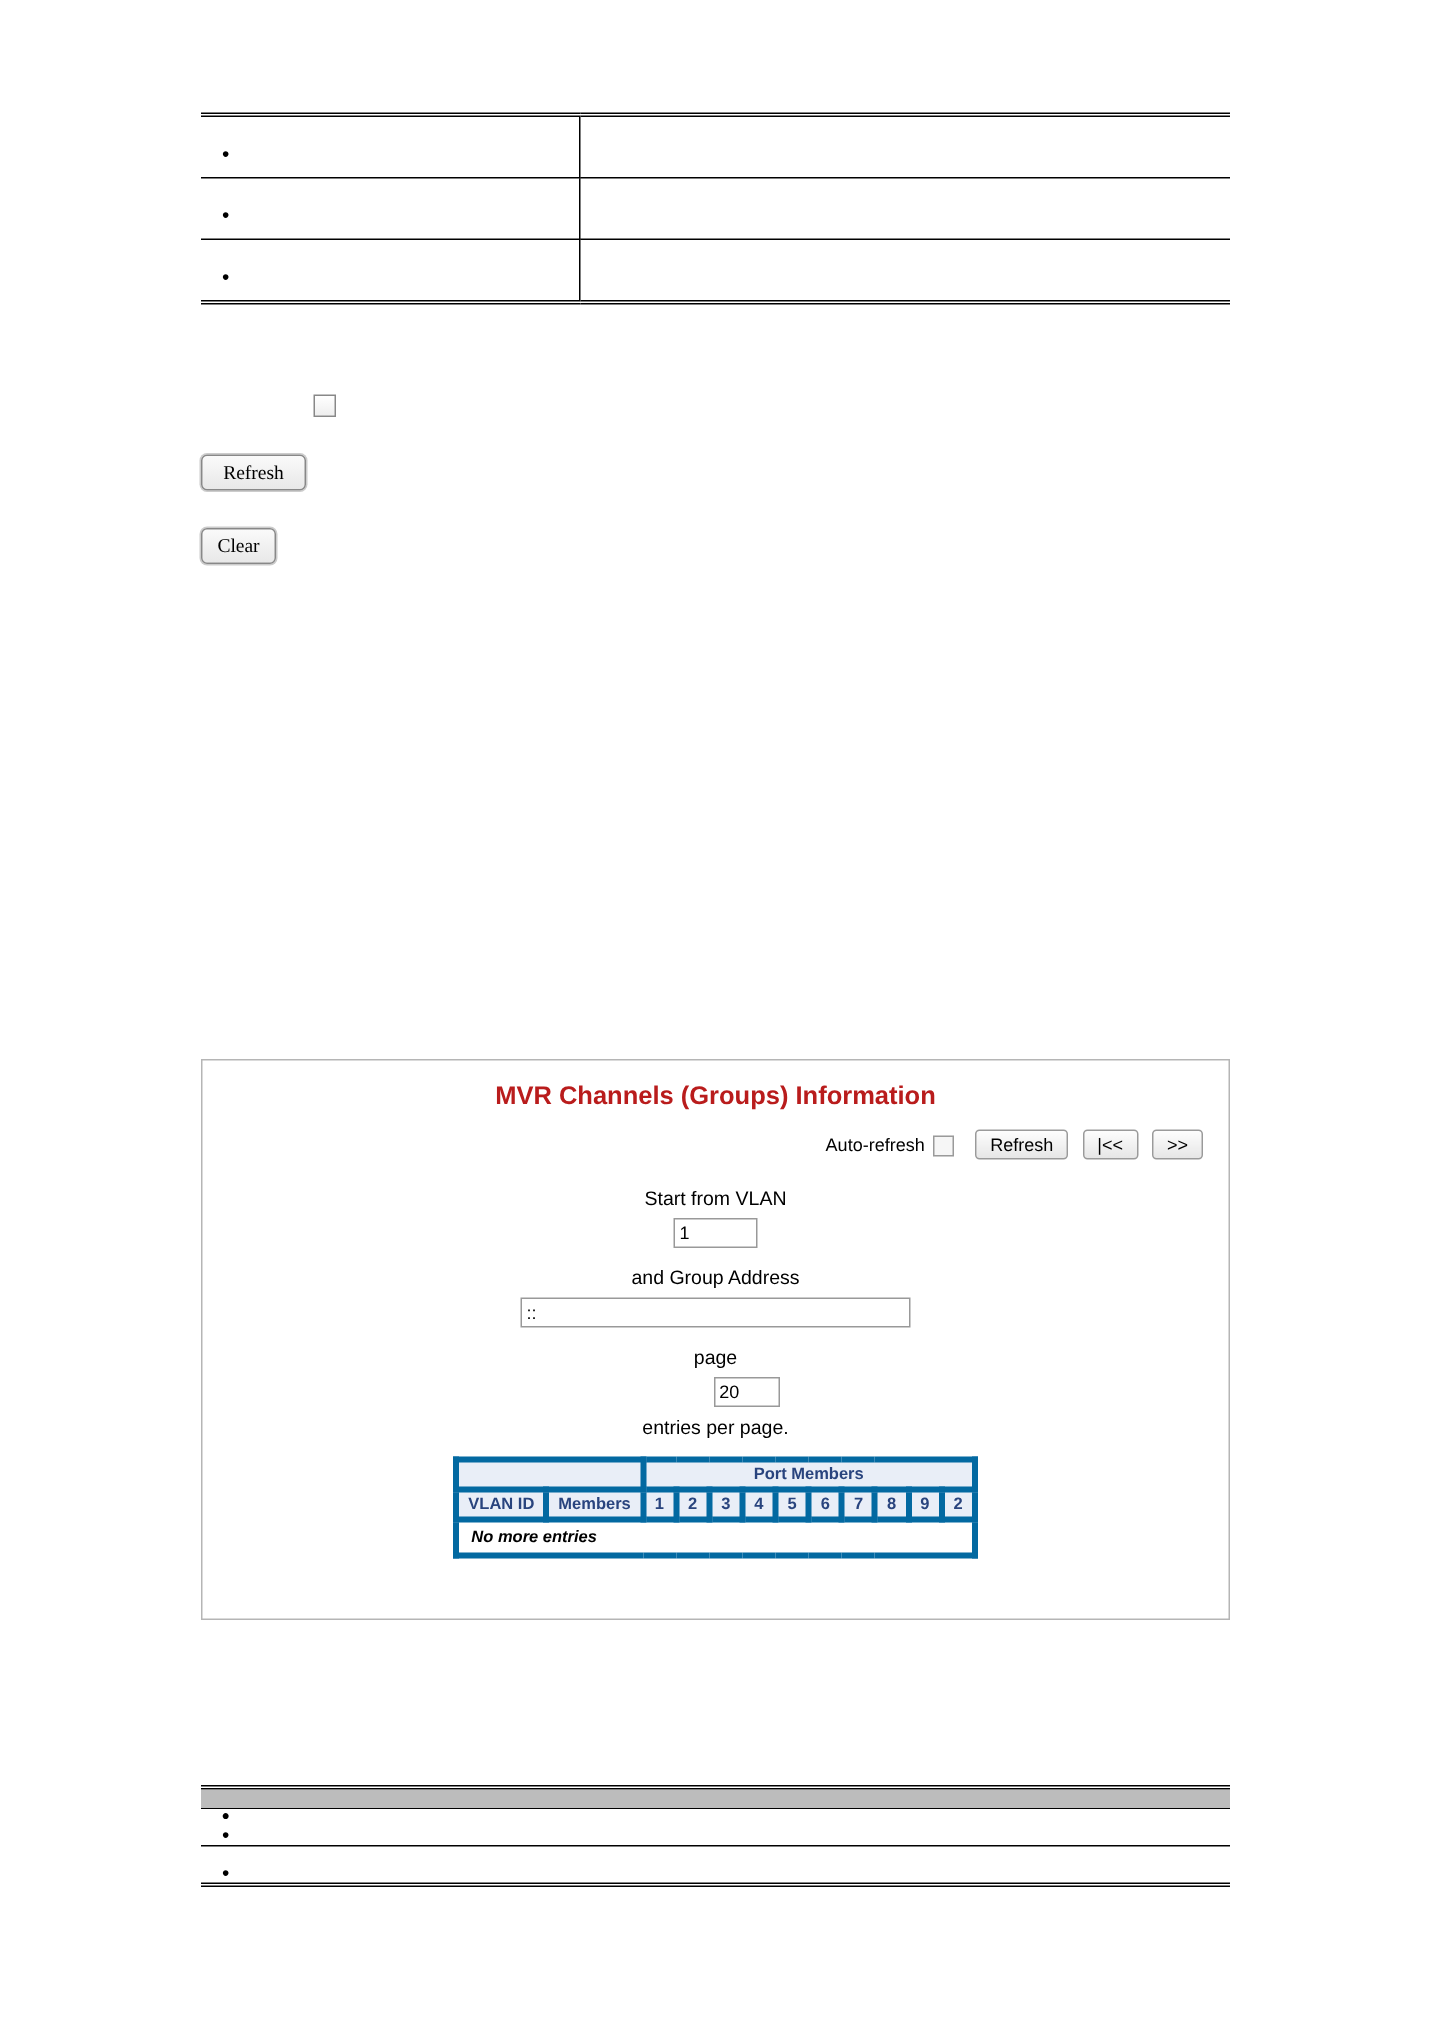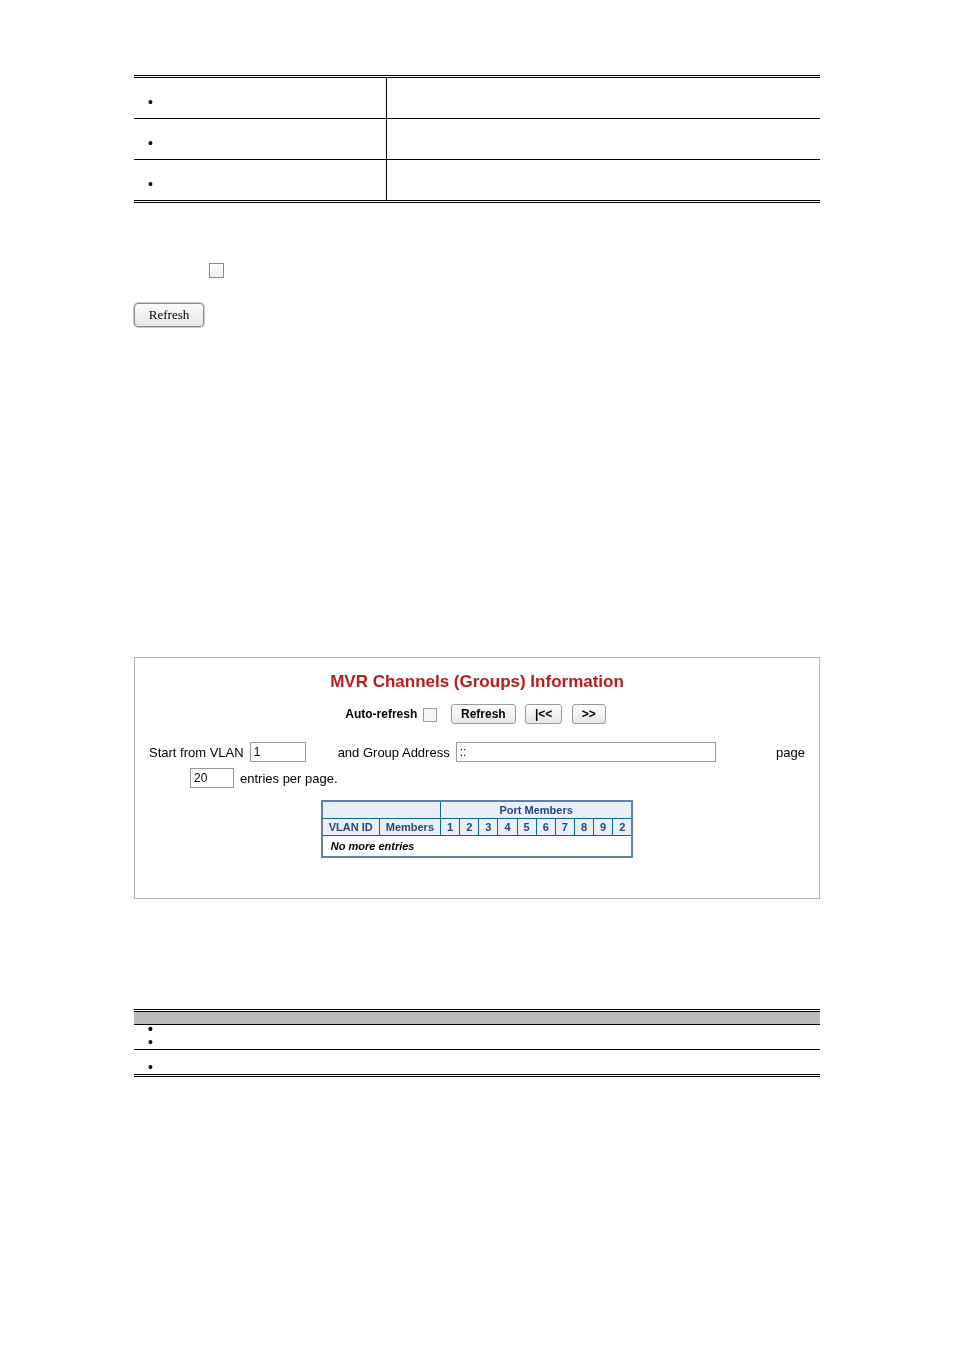--- a/index.html
+++ b/index.html
@@ -95,23 +95,22 @@
     font-family: Arial, Helvetica, sans-serif;
   }
   .shot h2 {
     text-align: center;
     color: #b91c1c;
     font-size: 17px;
     font-weight: bold;
     margin: 4px 0 12px 0;
   }
   .shot .toolbar {
-    text-align: center;
+    text-align: right;
     margin-bottom: 18px;
-    font-weight: bold;
   }
   .shot .toolbar .mini-btn {
     display: inline-block;
     border: 1px solid #9a9a9a;
     border-radius: 3px;
     background: linear-gradient(#fdfdfd,#e6e6e6);
     padding: 2px 9px;
     font-size: 12px;
     margin: 0 3px;
   }
@@ -125,20 +124,21 @@
     margin-left: 2px;
     margin-right: 8px;
   }
   .shot .query-row {
     font-size: 13px;
     margin: 0 0 12px 0;
     display: flex;
     align-items: center;
     gap: 6px;
     flex-wrap: wrap;
+    flex-direction: column;
   }
   .shot .query-row .spacer { flex: 1; }
   .shot input.txt {
     border: 1px solid #999;
     font-size: 12px;
     padding: 1px 3px;
     height: 16px;
   }
   .shot input.vlan { width: 48px; }
   .shot input.addr { width: 252px; }
@@ -146,21 +146,21 @@
 
   .mvr-table-wrap {
     display: flex;
     justify-content: center;
   }
   table.mvr {
     border-collapse: collapse;
     border: 2px solid #6080b0;
   }
   table.mvr th, table.mvr td {
-    border: 1px solid #0369a1;
+    border: 4px solid #0369a1;
     font-size: 11px;
     text-align: center;
     padding: 2px 6px;
   }
   table.mvr th {
     background: #e9eef7;
     color: #29447e;
     font-weight: bold;
   }
   table.mvr td.empty {
@@ -227,20 +227,23 @@
     </tr>
   </tbody>
     </table>
 
   <div class="btn-block">
     <div class="row">
       <span class="small-checkbox"></span>
     </div>
     <div class="row">
       <span class="ui-btn">Refresh</span>
+    </div>
+    <div class="row">
+      <span class="ui-btn small">Clear</span>
     </div>
   </div>
 
   <div class="shot">
     <h2>MVR Channels (Groups) Information</h2>
 
     <div class="toolbar">
       <span>Auto-refresh</span>
       <span class="mini-check"></span>
       <span class="mini-btn">Refresh</span>

